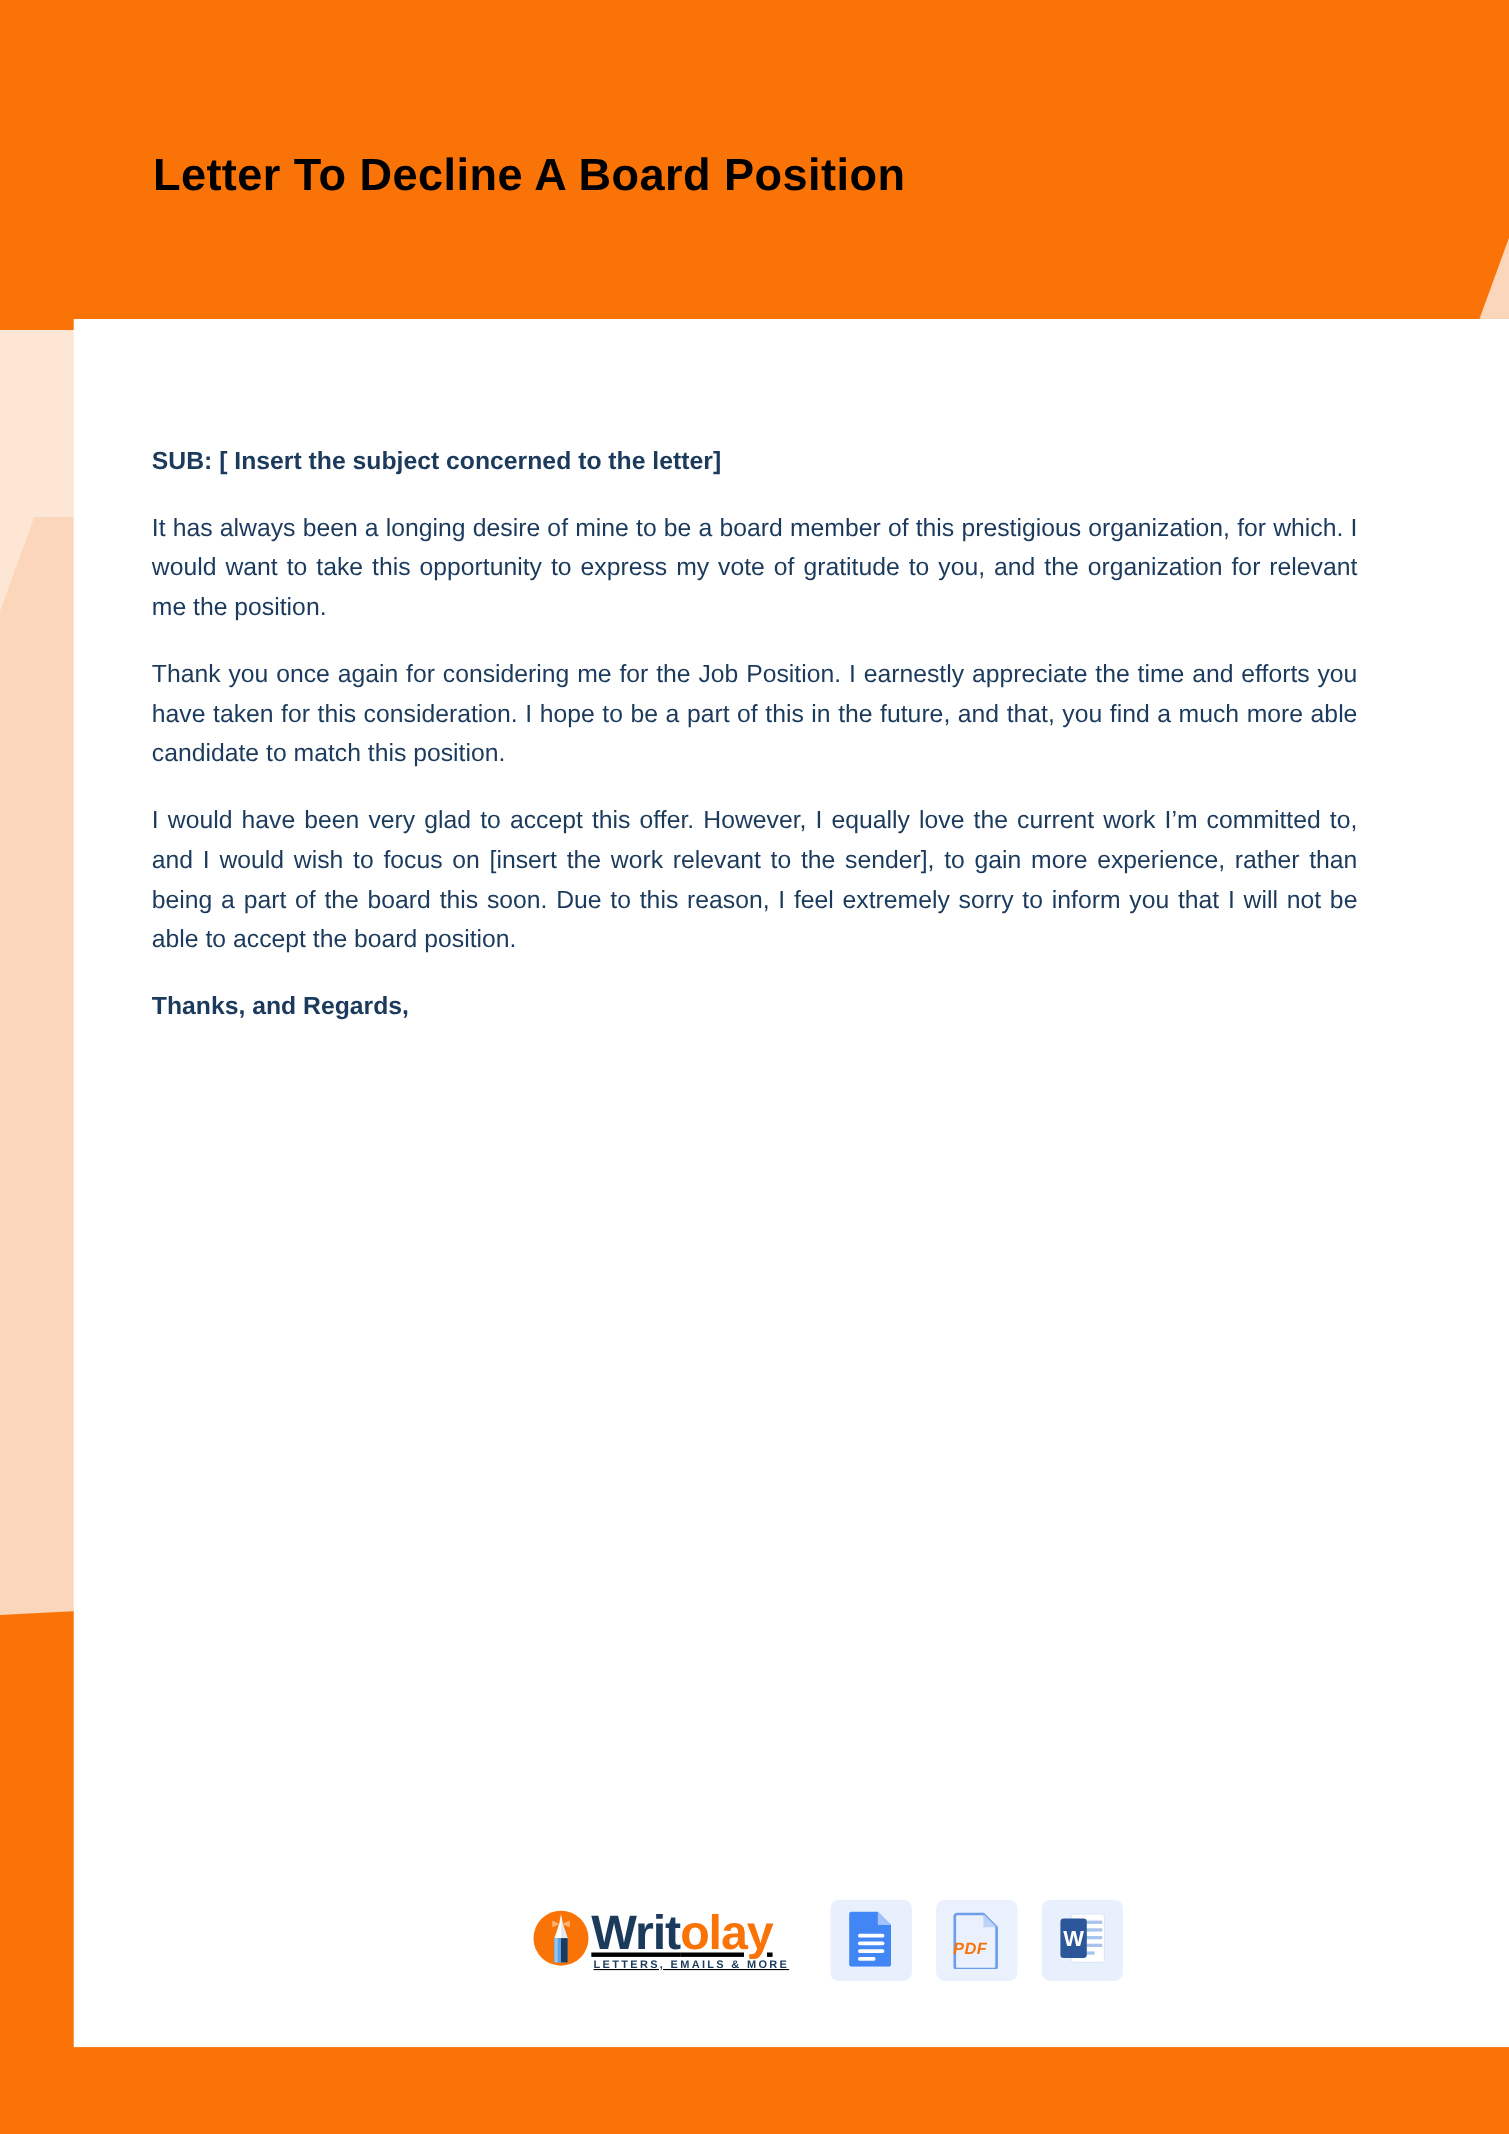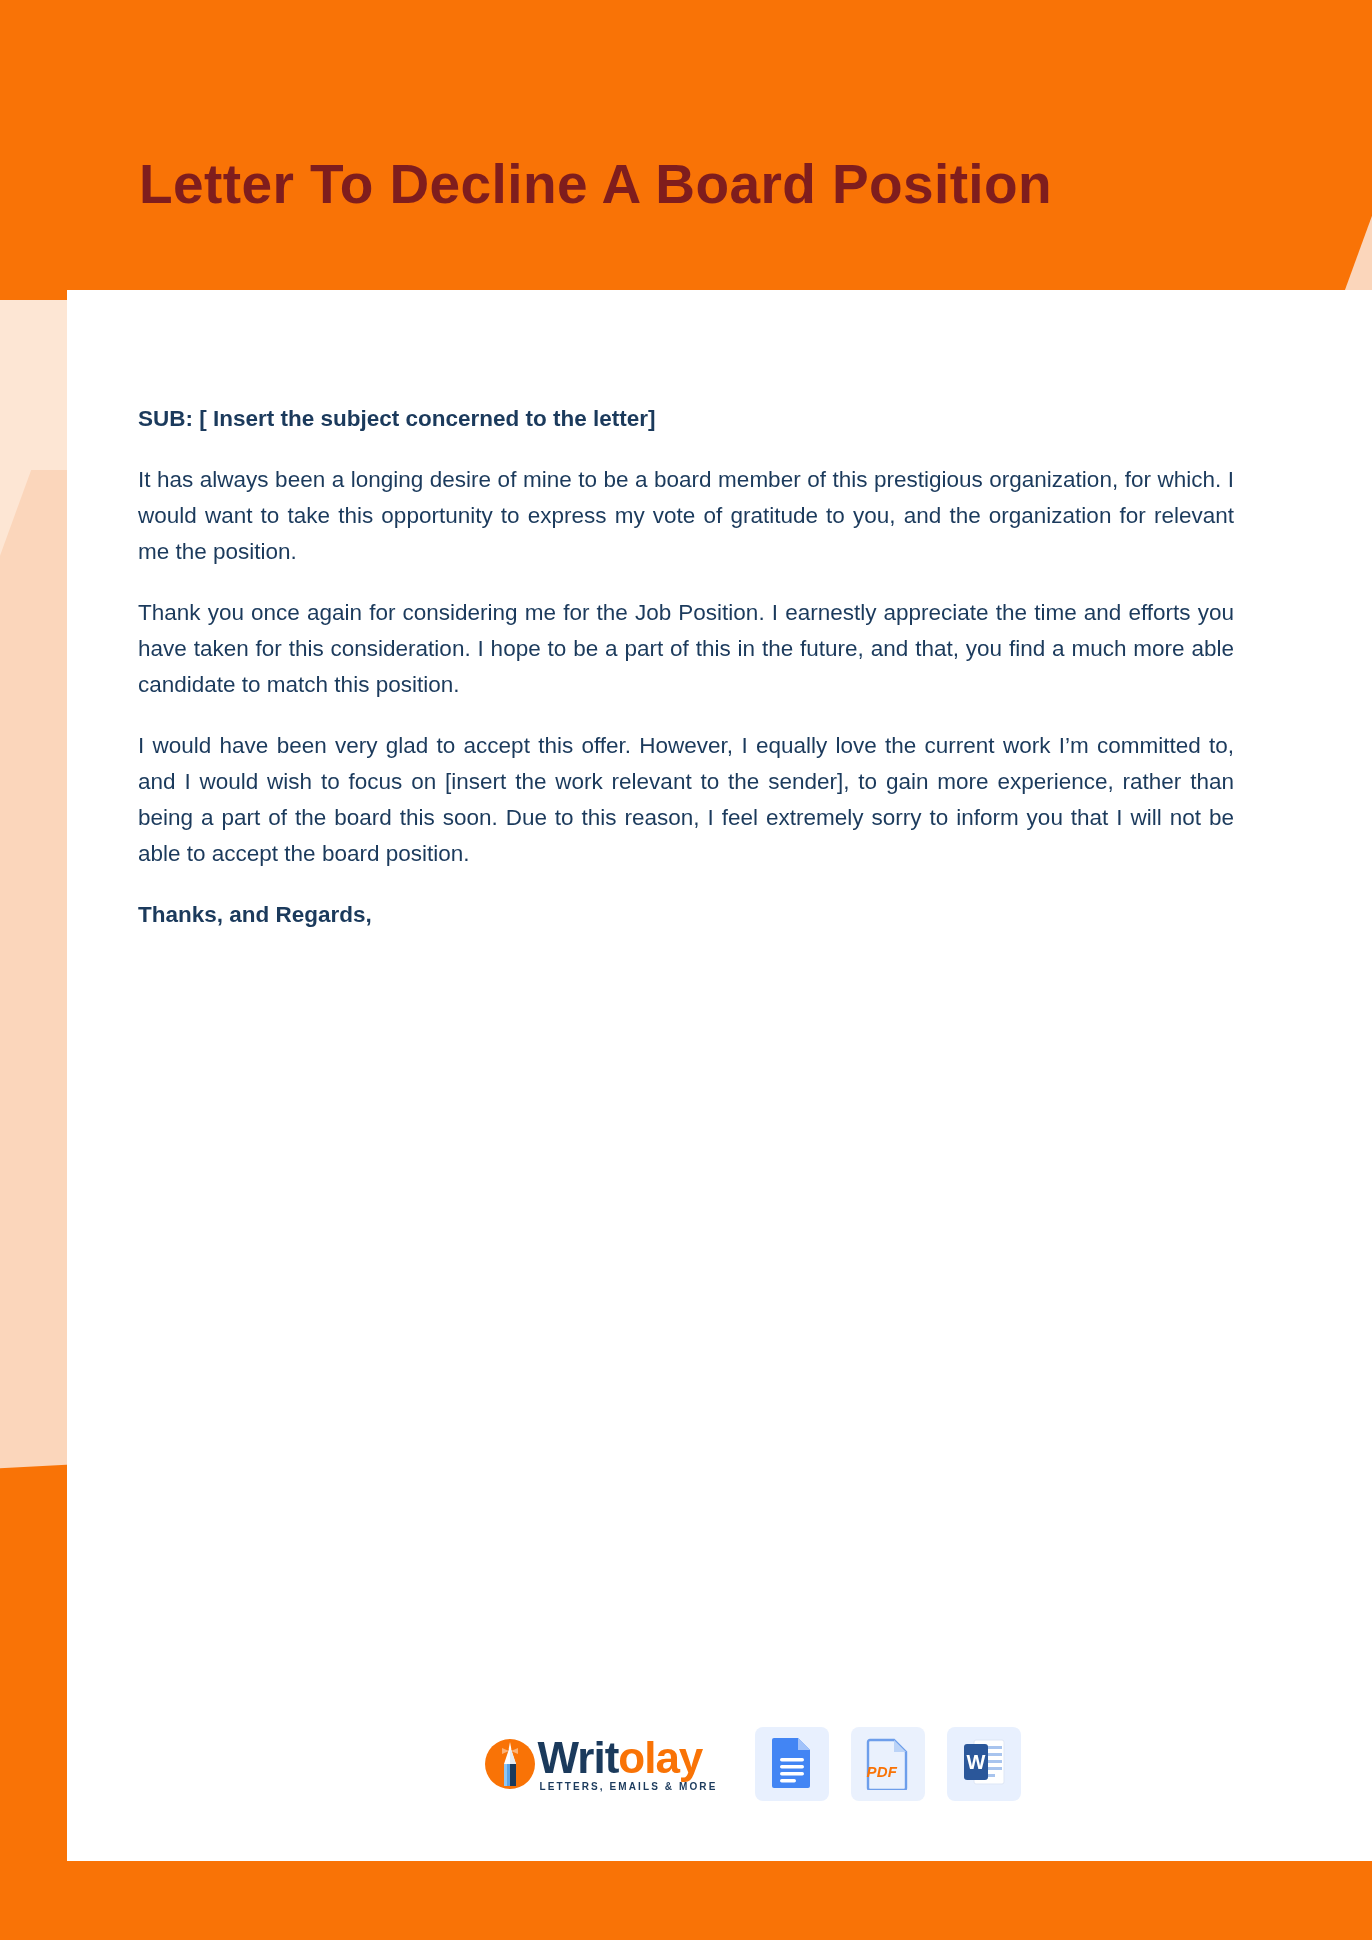--- a/index.html
+++ b/index.html
@@ -87,24 +87,24 @@
   .page {
     position: relative;
     z-index: 2;
     width: 1372px;
     height: 1940px;
   }
 
   .page-title {
     position: absolute;
     left: 139px;
-    top: 152px;
-    font-size: 55px;
-    font-weight: bold;
-    color: #7f1d1d;
+    top: 136px;
+    font-size: 41px;
+    font-weight: bold;
+    color: #000000;
     letter-spacing: 0.4px;
     white-space: nowrap;
   }
 
   .letter-card {
     position: absolute;
     left: 67px;
     top: 290px;
     width: 1371px;
     height: 1571px;
@@ -148,22 +148,22 @@
     bottom: 60px;
     width: 100%;
     display: flex;
     align-items: center;
     justify-content: center;
     gap: 38px;
   }
 
   .logo {
     display: flex;
-    align-items: center;
     gap: 6px;
+    text-decoration: underline;
   }
 
   .logo-mark {
     width: 52px;
     height: 52px;
     position: relative;
   }
 
   .logo-text-wrap {
     display: flex;

